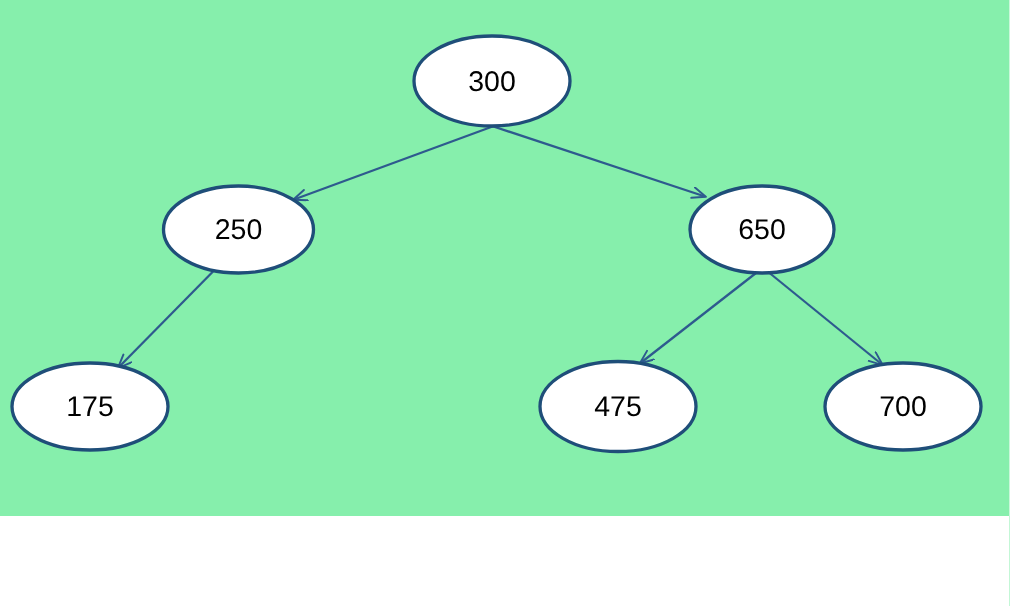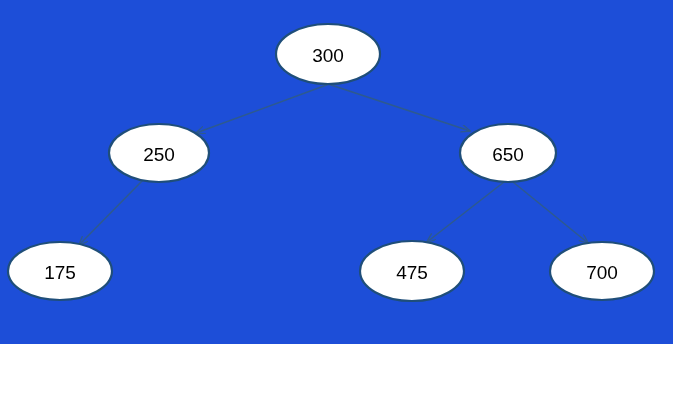--- a/index.html
+++ b/index.html
@@ -4,21 +4,21 @@
 <style>
   html, body {
     margin: 0;
     padding: 0;
     background: #ffffff;
   }
   #canvas {
     position: relative;
     width: 673px;
     height: 344px;
-    background: #1d4ed8;
+    background: #86efac;
     overflow: hidden;
     font-family: "Liberation Sans", sans-serif;
   }
   #tree-svg {
     position: absolute;
     top: 0;
     left: 0;
     width: 673px;
     height: 404px;
   }

